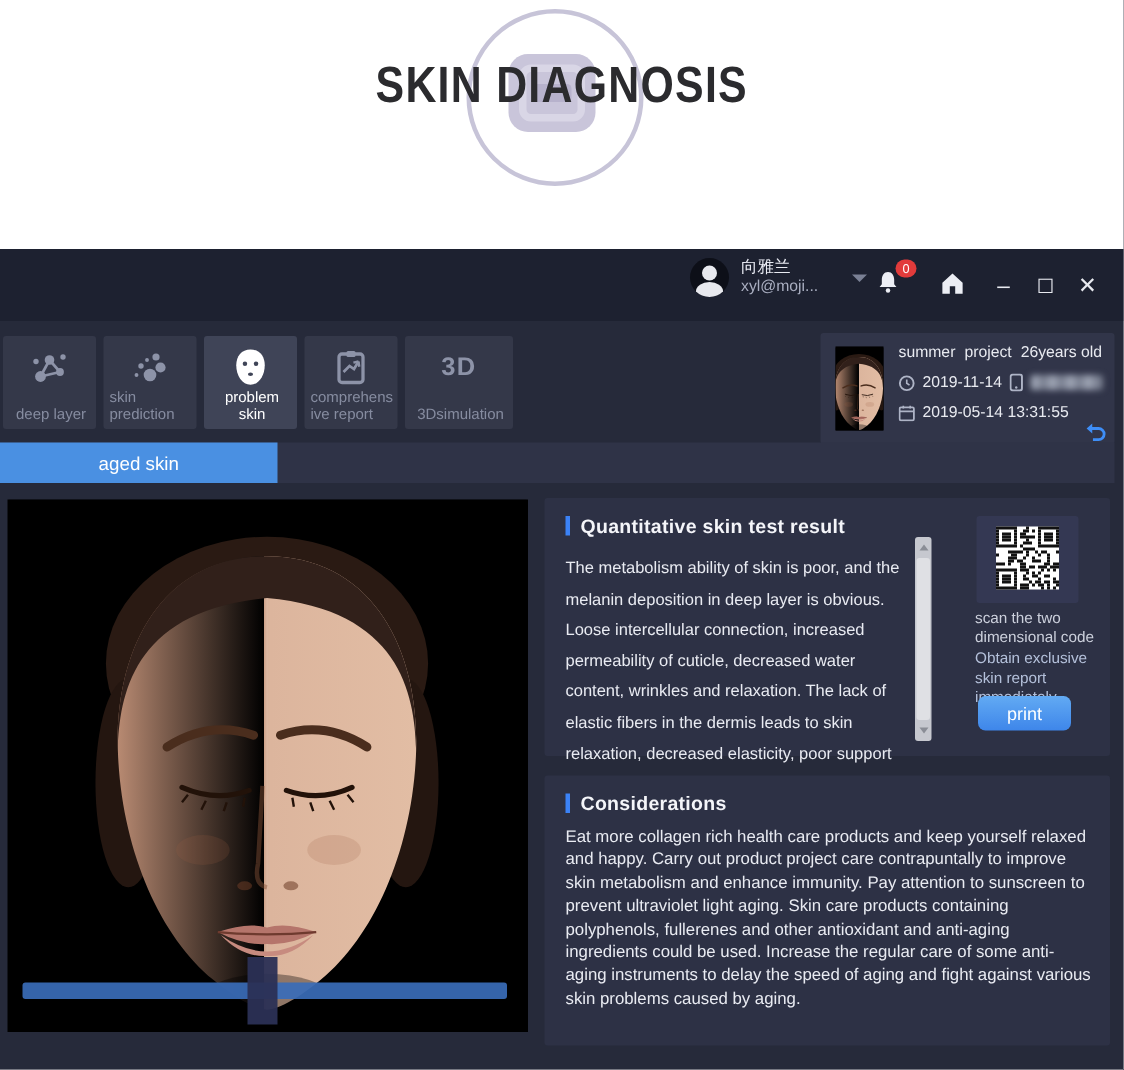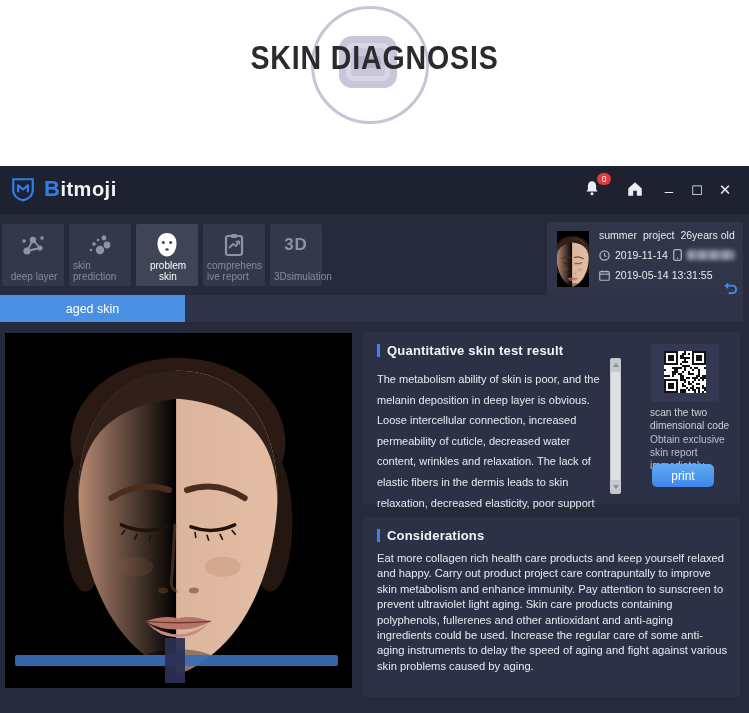--- a/index.html
+++ b/index.html
@@ -49,21 +49,21 @@
   .toolbar{position:absolute;left:2px;top:58px;display:flex;gap:5px;}
   .tool-tile{width:62px;height:62px;background:#343849;border-radius:2px;position:relative;
     display:flex;flex-direction:column;align-items:center;justify-content:flex-start;}
   .tool-tile .t-icon{margin-top:8px;height:26px;display:flex;align-items:center;justify-content:center;}
   .tool-tile .t-label{position:absolute;left:2px;right:2px;bottom:4px;text-align:left;
     font-size:10px;line-height:11px;color:#868ca0;padding-left:2px;}
   .tool-tile.center-label .t-label{text-align:center;}
   .tool-tile.active{background:#3f4457;}
   .tool-tile.active .t-label{color:#ffffff;text-align:center;}
   .breakall .t-label{word-break:break-all;}
-  .tile7{width:52px;}
+  .tile7{width:72px;}
   .threeD{font-size:17px;font-weight:700;color:#8d93a8;letter-spacing:1px;}
   
   .patient{position:absolute;left:547px;top:56px;width:196px;height:74px;background:#313549;border-radius:2px;}
   .thumb{position:absolute;left:10px;top:9px;width:32px;height:56px;background:#000;overflow:hidden;}
   .p-line{position:absolute;left:52px;display:flex;align-items:center;gap:5px;color:#e8eaf0;font-size:10.5px;white-space:nowrap;}
   .p-line1{top:7px;gap:6px;}
   .p-line2{top:27px;}
   .p-line3{top:47px;}
   .blur-bar{width:48px;height:10px;border-radius:2px;
     background:repeating-linear-gradient(90deg,#9aa0b0 0 6px,#7d8394 6px 12px);filter:blur(2px);}
@@ -144,28 +144,29 @@
 
 <div class="page-header">
   <div class="logo-circle"></div>
   <div class="logo-glyph"></div>
   <div class="page-title">SKIN DIAGNOSIS</div>
 </div>
 
 <div class="app-window">
 
   <div class="titlebar">
-    <div class="brand">
-      <svg width="26" height="26" viewBox="0 0 24 24">
-        <path d="M3 3 H21 V13 C21 18 17 21.5 12 22.5 C7 21.5 3 18 3 13 Z" fill="none" stroke="#2f7fe8" stroke-width="2"></path>
-        <path d="M7.5 15 V8.5 L12 12.5 L16.5 8.5 V15" fill="none" stroke="#2f7fe8" stroke-width="2" stroke-linejoin="round"></path>
-      </svg>
-      <div class="brand-name"><span class="b">B</span><span>itmoji</span></div>
-    </div>
-
+
+    <div class="user-cluster">
+      <div class="avatar"></div>
+      <div class="user-texts">
+        <span class="user-name">向雅兰</span>
+        <span class="user-email">xyl@moji...</span>
+      </div>
+      <div class="caret-down"></div>
+    </div>
 
     <div class="bell-wrap">
       <svg width="18" height="20" viewBox="0 0 24 24">
         <path d="M12 3 C8.5 3 6.5 6 6.5 10 L6.5 14 L4.5 16.5 L19.5 16.5 L17.5 14 L17.5 10 C17.5 6 15.5 3 12 3 Z" fill="#eceef4"></path>
         <circle cx="12" cy="19.5" r="2" fill="#eceef4"></circle>
       </svg>
       <div class="badge">0</div>
     </div>
 
     <div class="home-wrap">

